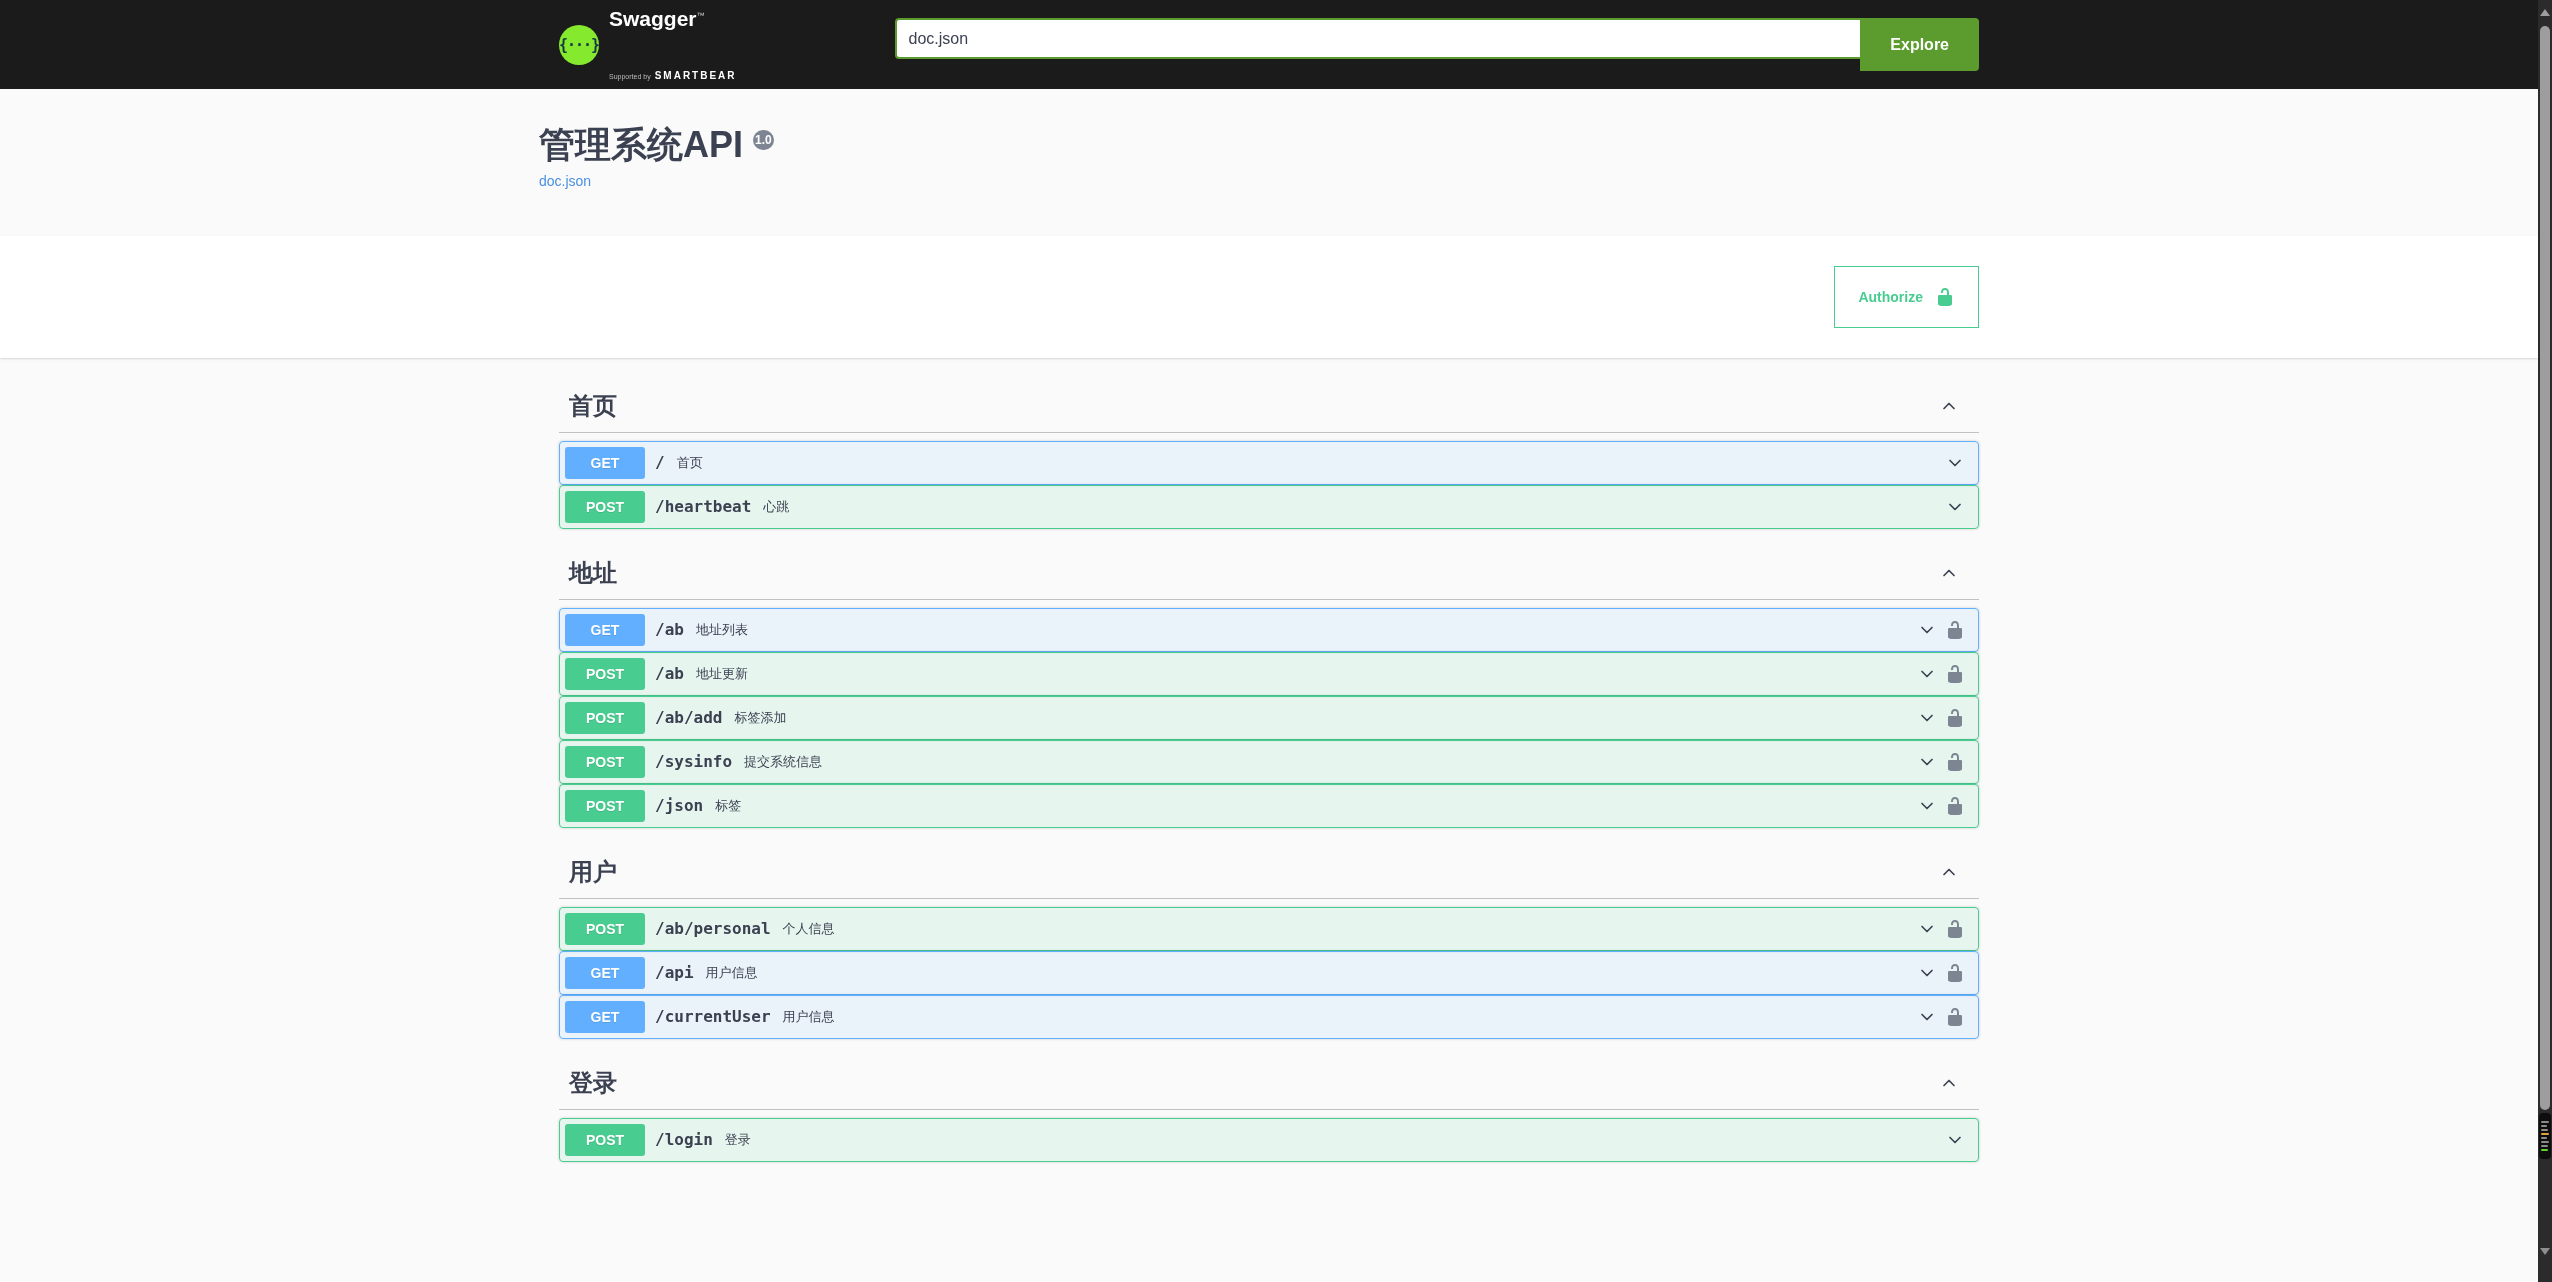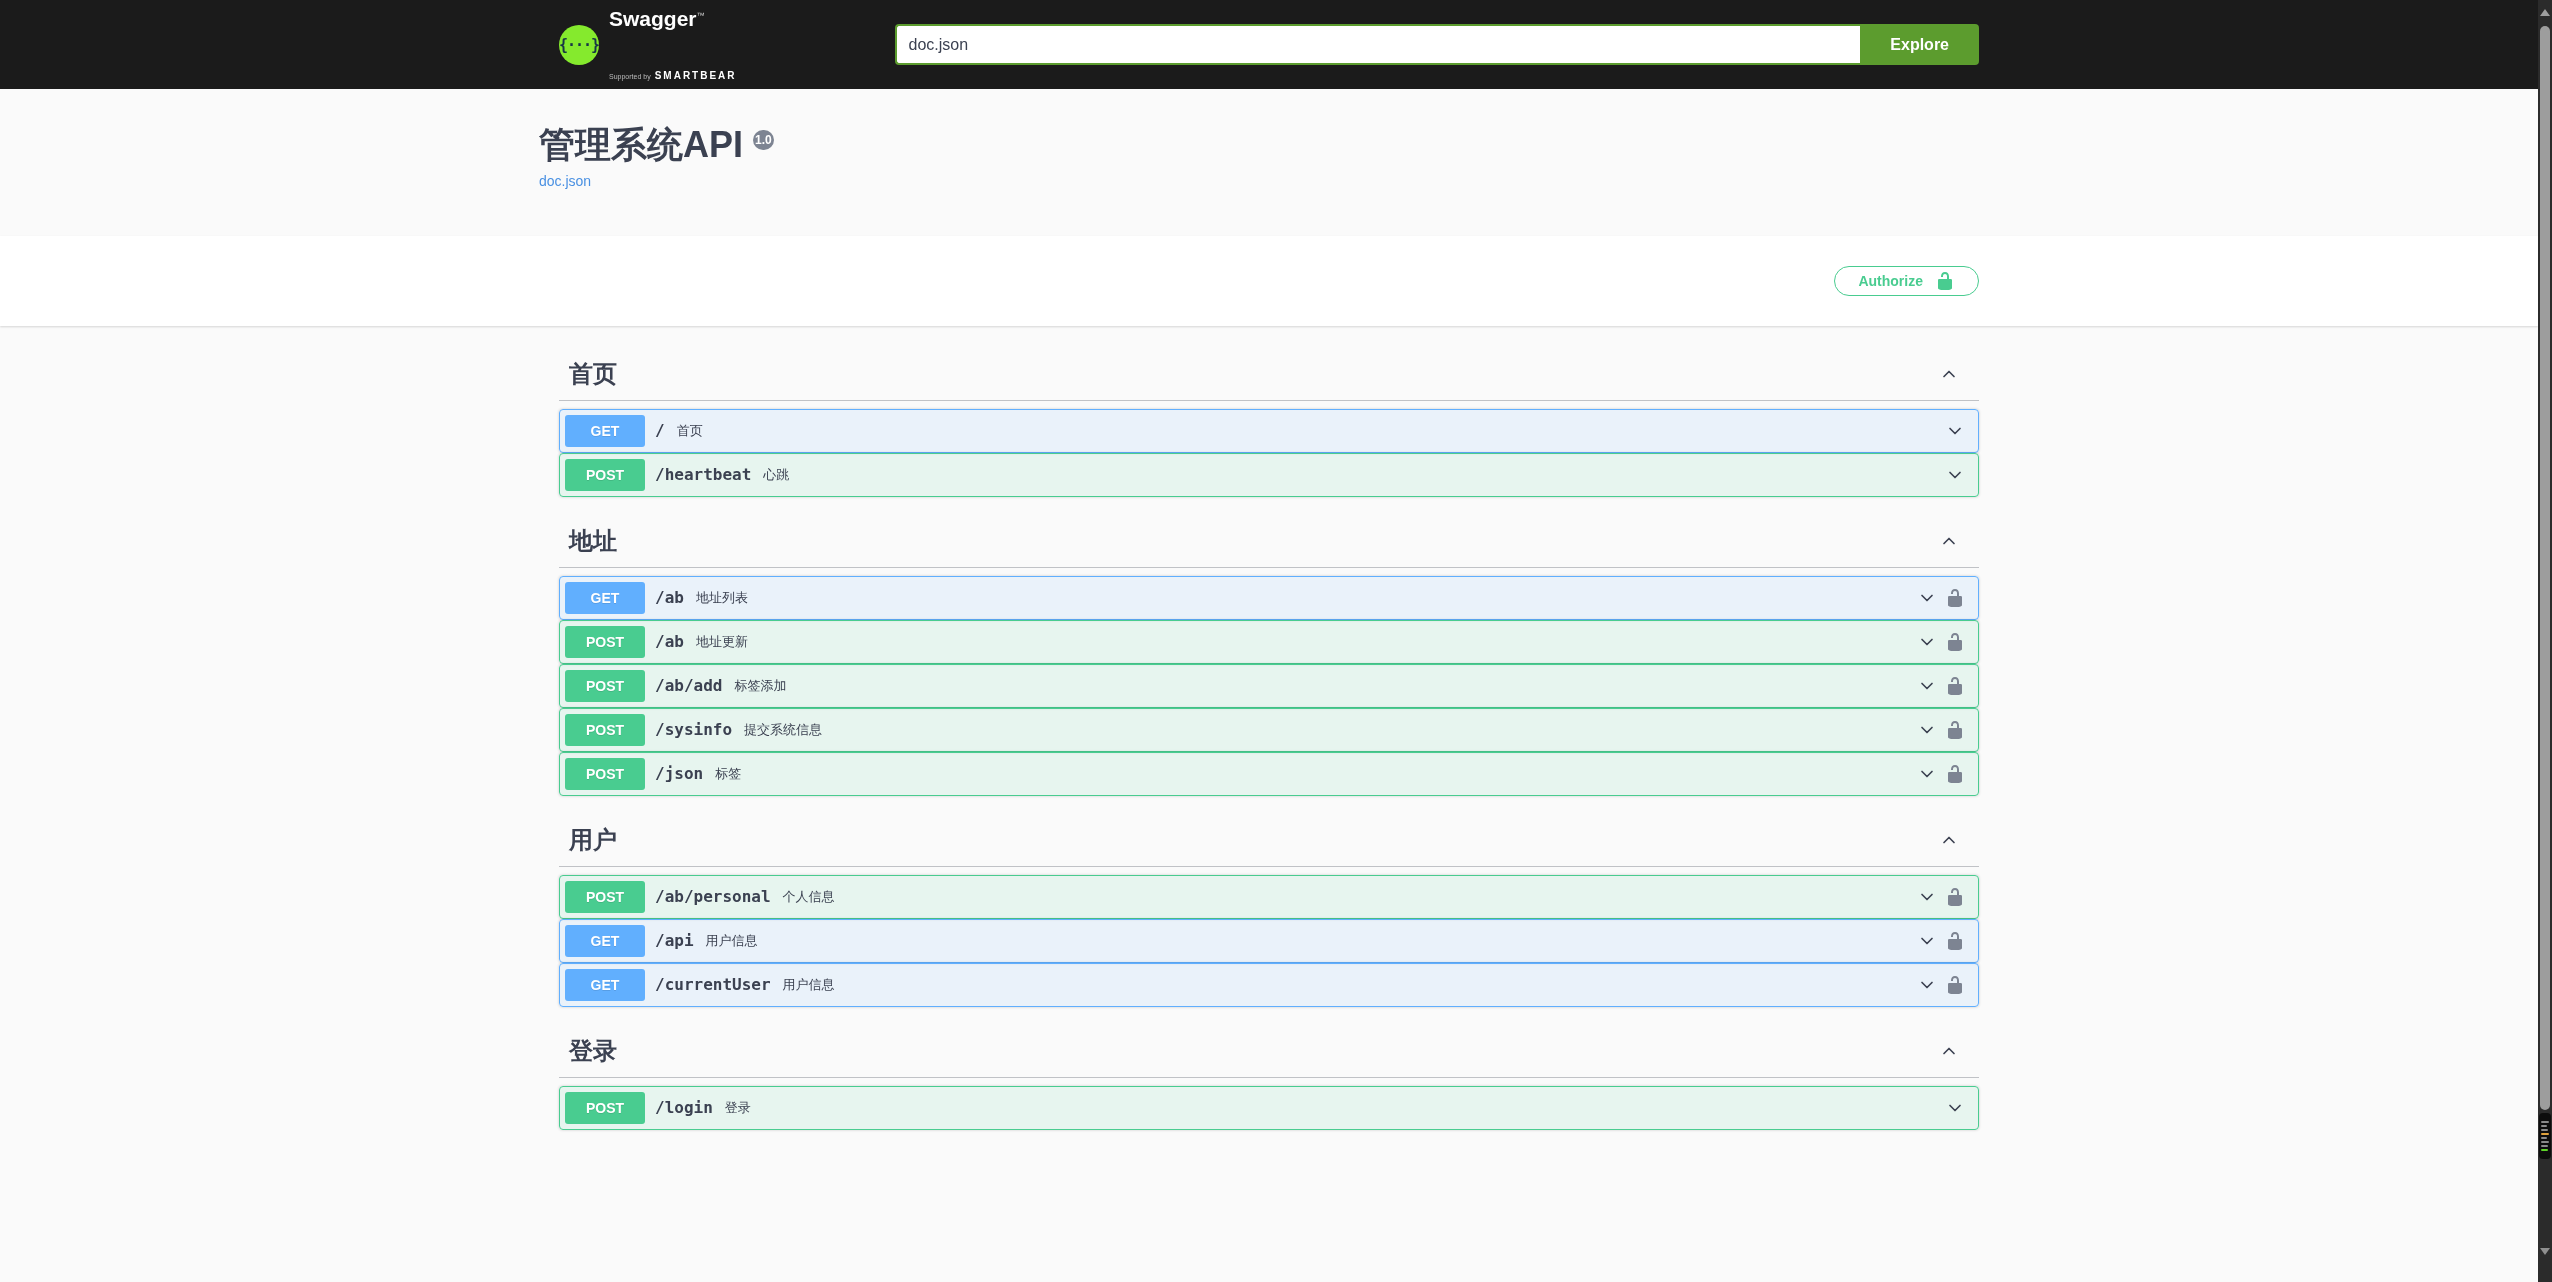--- a/index.html
+++ b/index.html
@@ -26,42 +26,42 @@
   .logo-title .tm { font-size:8px; vertical-align:super; font-weight:400; color:#ccc; }
   .logo-sub { margin-top:4px; color:#bbb; font-size:7px; display:flex; align-items:baseline; gap:4px; }
   .logo-sub .brand { color:#fff; font-size:10px; font-weight:700; letter-spacing:2px; }
   .search-form { flex:1; display:flex; margin-left:158px; }
   .search-input {
     flex:1; height:41px; border:2px solid #5c9c2e; border-right:none; border-radius:4px 0 0 4px;
     padding:0 12px; font-size:16px; color:#3b4151; outline:none; background:#fff;
     font-family:"Liberation Sans", sans-serif;
   }
   .explore-btn {
-    height:41px; border:none; background:#5c9c2e; color:#fff; font-weight:700; font-size:16px;
+    height:53px; border:none; background:#5c9c2e; color:#fff; font-weight:700; font-size:16px;
     padding:0 30px; border-radius:0 4px 4px 0; cursor:pointer; font-family:"Liberation Sans", sans-serif;
   }
 
   
   .information-container { padding:36px 0 46px; }
   .info-title { font-size:36px; font-weight:700; color:#3b4151; line-height:1.1; }
   .version-badge {
     display:inline-block; background:#7d8492; color:#fff; border-radius:57px;
     font-size:12px; font-weight:700; padding:4px 2px; margin-left:10px; vertical-align:super; line-height:1;
   }
   .base-url { font-family:"DejaVu Sans Mono", monospace; font-size:12px; color:#3b4151; margin-top:6px; }
   .spec-link { display:inline-block; color:#4990e2; font-size:14px; text-decoration:none; margin-top:8px; cursor:pointer; }
   .info-desc { font-size:14px; margin-top:26px; color:#3b4151; }
 
   
   .scheme-container { background:#fff; box-shadow:0 1px 2px 0 rgba(0,0,0,.15); padding:30px 0; margin-bottom:22px; }
   .scheme-container .wrapper { display:flex; justify-content:flex-end; }
   .authorize-btn {
     display:flex; align-items:center; gap:12px; background:transparent;
-    border:1.5px solid #49cc90; color:#49cc90; border-radius:16px;
-    font-size:14px; font-weight:700; padding:4px 23px; cursor:pointer;
+    border:1.5px solid #49cc90; color:#49cc90; border-radius:0;
+    font-size:14px; font-weight:700; padding:20px 23px; cursor:pointer;
     font-family:"Liberation Sans", sans-serif;
   }
   .authorize-btn svg { width:20px; height:20px; fill:#49cc90; }
 
   
   .opblock-tag-section { margin-bottom:18px; }
   .opblock-tag {
     display:flex; align-items:center; font-size:24px; font-weight:700; color:#3b4151;
     padding:10px 20px 10px 10px; border-bottom:1px solid rgba(59,65,81,.3);
     margin-bottom:8px; cursor:pointer;

